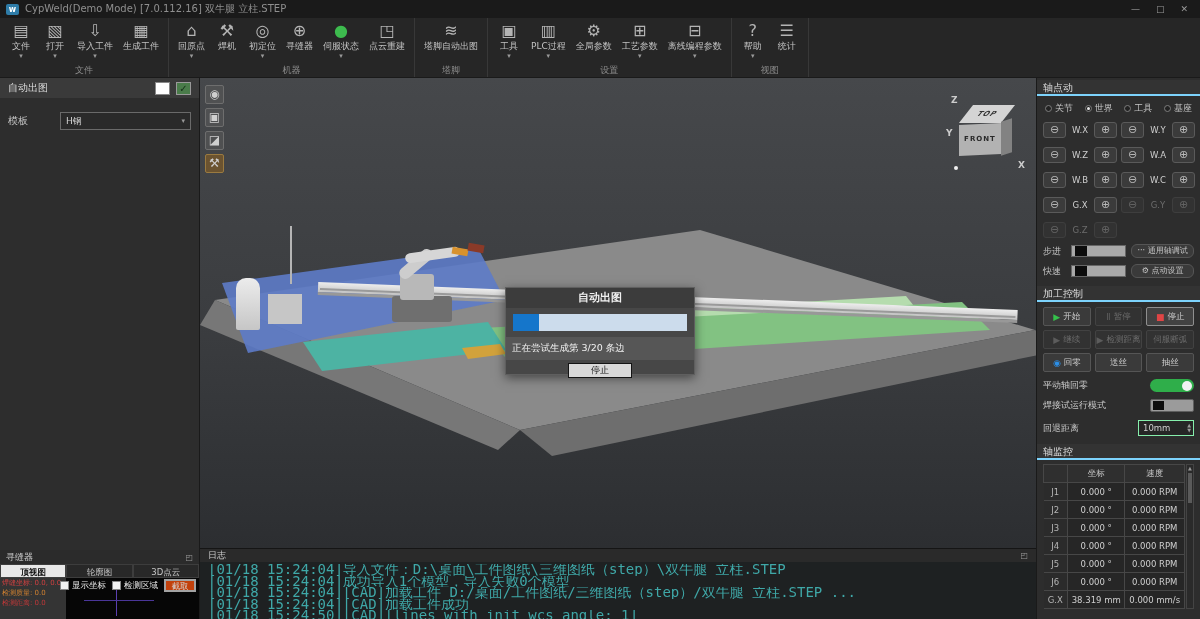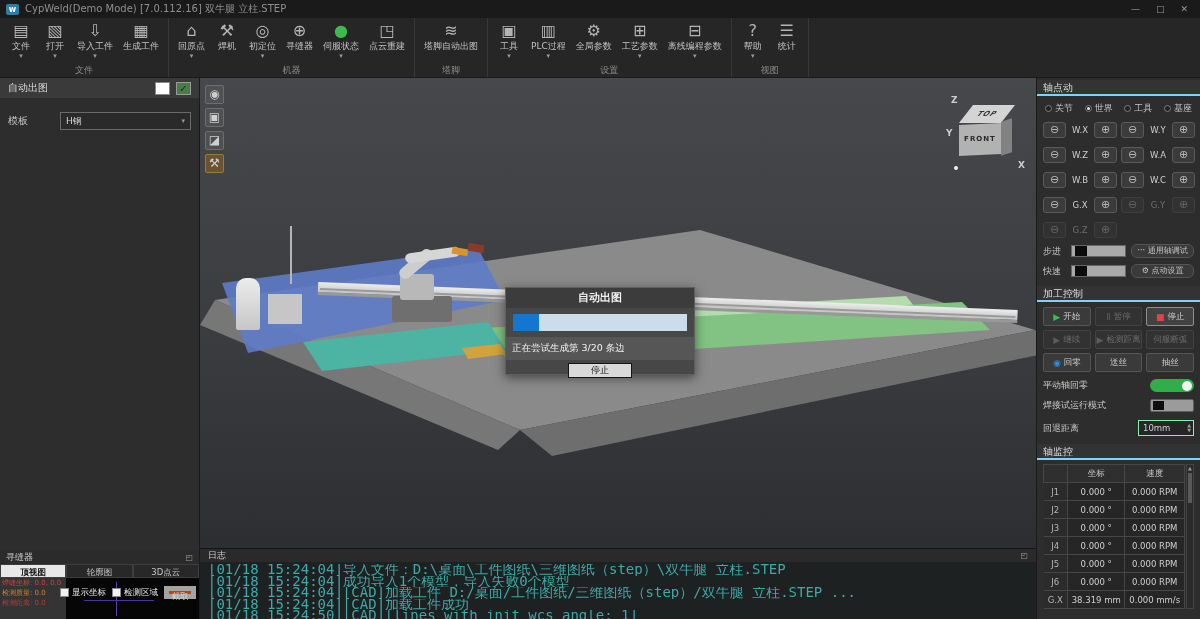--- a/index.html
+++ b/index.html
@@ -127,24 +127,24 @@
   #sp-expand { margin-left:auto; font-size:8px; color:#9a9a9a; }
   #sp-tabs { display:flex; height:14px; }
   .sp-tab { flex:1; font-size:8.5px; text-align:center; line-height:14px; color:#c5c5c5; background:#282828; border:1px solid #3d3d3d; }
   .sp-tab.active { background:#e8e8e8; color:#141414; font-weight:bold; }
   #sp-content { position:relative; height:41px; background:#343434; overflow:hidden; }
   #sp-preview { position:absolute; left:66px; top:0; width:134px; height:41px; background:#060606; }
   .cross-v { position:absolute; left:50px; top:4px; width:1px; height:34px; background:#5a3fb0; }
   .cross-h { position:absolute; left:18px; top:22px; width:70px; height:1px; background:#4a3699; }
   #sp-overlay { position:absolute; left:2px; top:1px; display:flex; flex-direction:column; gap:2px; }
   .ov-line { font-size:7px; line-height:8px; white-space:nowrap; }
-  #sp-controls { position:absolute; left:60px; top:8px; display:flex; align-items:center; gap:6px; }
+  #sp-controls { position:absolute; left:60px; top:1px; display:flex; align-items:center; gap:6px; }
   .sp-check { display:flex; align-items:center; gap:3px; font-size:8.5px; color:#e8e8e8; }
   .sp-check .box { width:9px; height:9px; background:#f2f2f2; border:1px solid #888; }
-  #sp-capture { width:32px; height:13px; background:#c2410c; border:5px solid #a3a3a3; color:#d5d5d5;
+  #sp-capture { width:32px; height:13px; background:#c2410c; border:2px solid #a3a3a3; color:#d5d5d5;
     font-size:8.5px; text-align:center; line-height:11px; }
 
   
   #log-panel { position:absolute; left:200px; top:548px; width:836px; height:71px; background:#1e2122; border-top:1px solid #151515; }
   #log-header { height:13px; background:#2a2a2a; display:flex; align-items:center; padding:0 8px; font-size:9px; color:#cccccc; }
   #log-expand { margin-left:auto; font-size:8px; color:#9a9a9a; }
   #log-body { padding:2px 8px; }
   .log-line { font-family:"DejaVu Sans Mono","Liberation Mono",monospace; font-size:14px; line-height:11.5px;
     color:#3fa8a8; white-space:nowrap; overflow:hidden; }
 </style>

